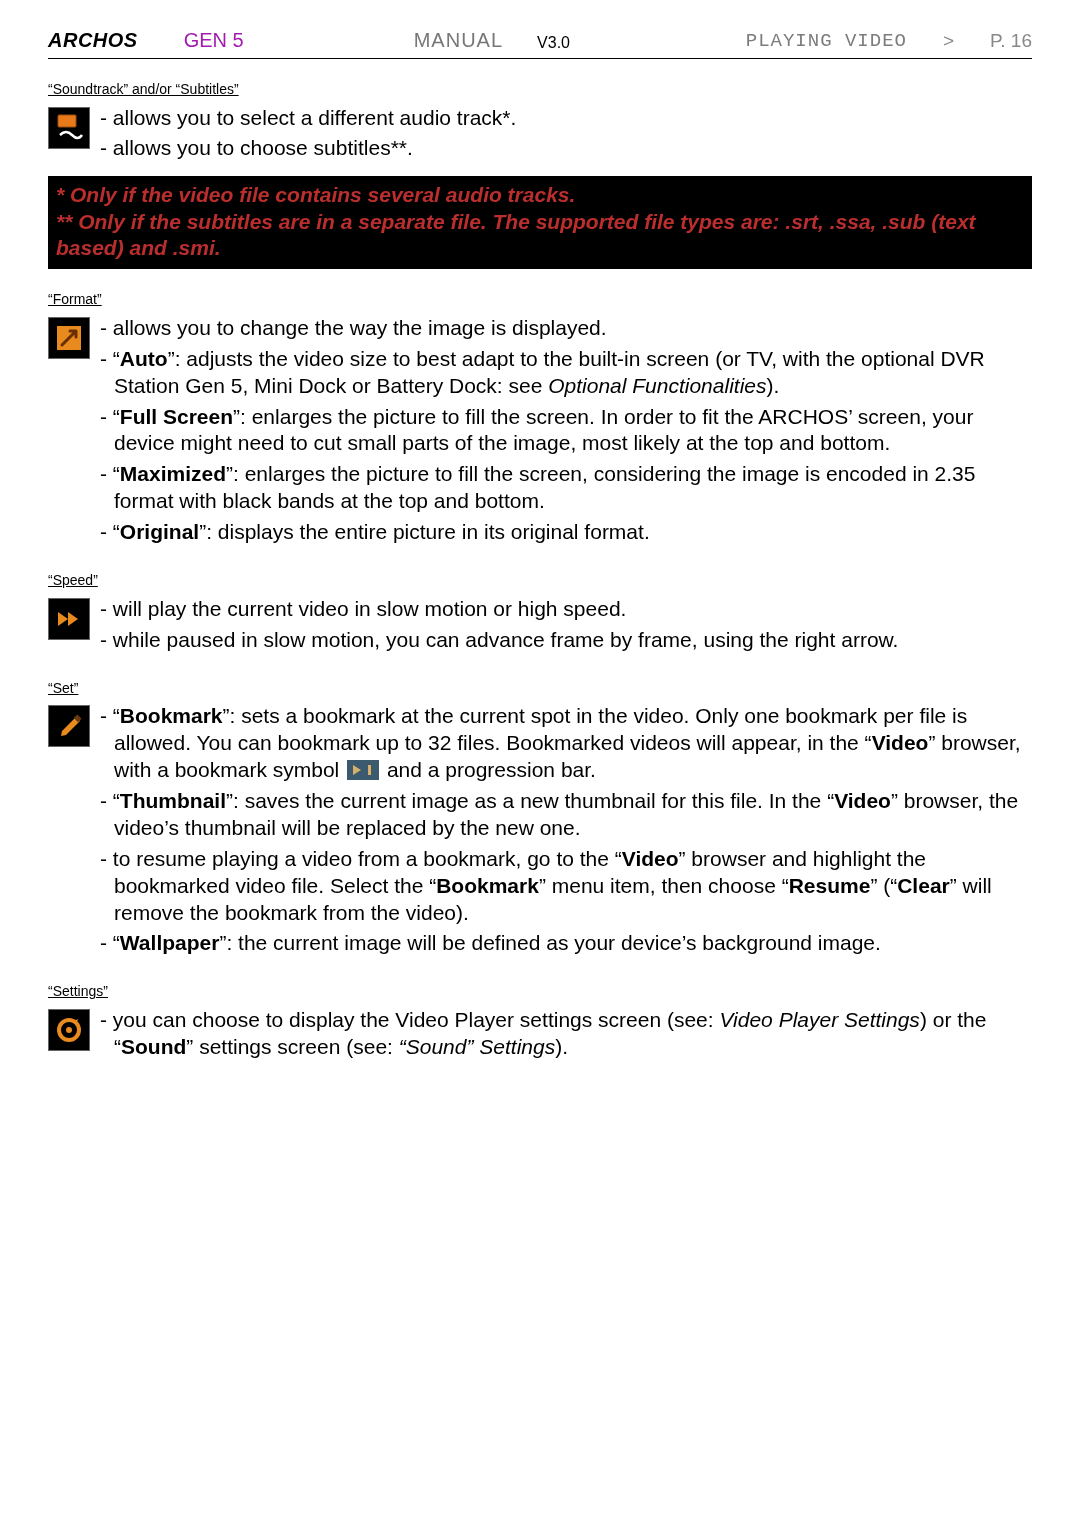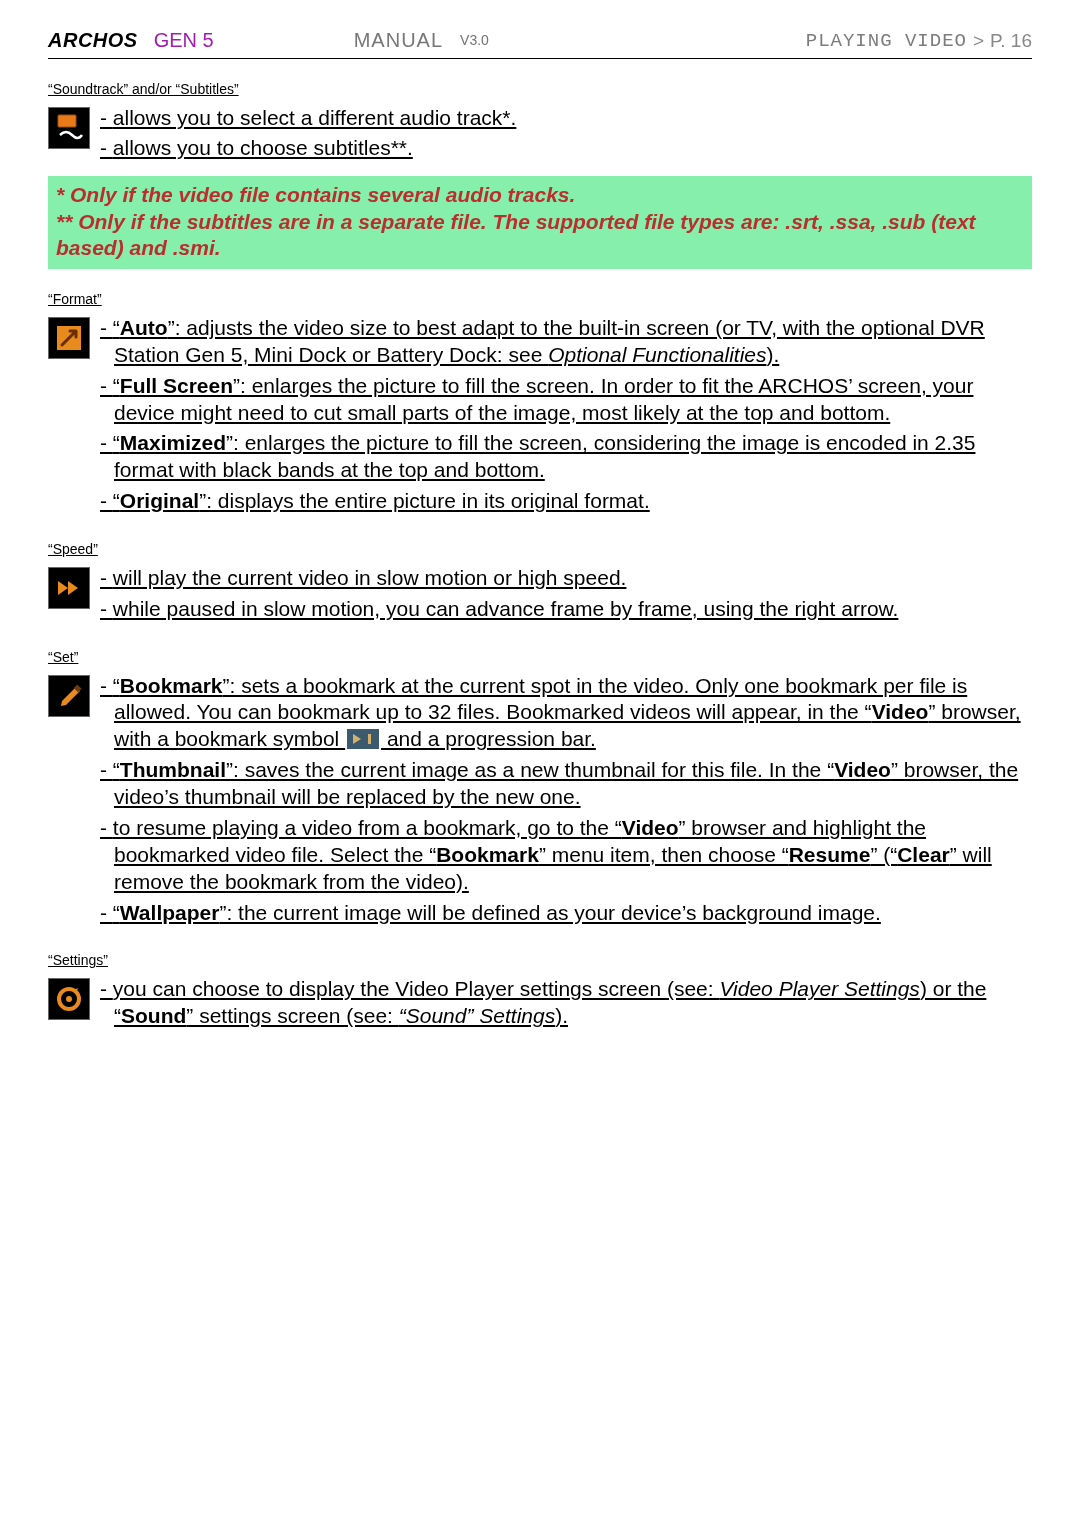--- a/index.html
+++ b/index.html
@@ -8,30 +8,31 @@
     color: #000;
     background: #fff;
     margin: 0;
     padding: 28px 48px 60px 48px;
     width: 1080px;
     box-sizing: border-box;
     line-height: 1.28;
   }
   .header {
     display: flex;
-    align-items: center;
+    align-items: flex-end;
     border-bottom: 1px solid #000;
     padding-bottom: 4px;
     margin-bottom: 20px;
     font-size: 20px;
+    gap: 30px;
   }
   .header .brand-logo { font-weight: 900; font-style: italic; letter-spacing: 0.5px; color:#000; }
   .header .gen { color:#a21caf; margin-left:16px; }
   .header .manual { color:#777; margin-left:140px; font-size:20px; letter-spacing:1px;}
-  .header .ver { color:#737373; margin-left:17px; font-size:14px;}
+  .header .ver { color:#000000; margin-left:4px; font-size:16px;}
   .header .spacer { flex:1; }
   .header .crumb-sec { color:#7c7c7c; letter-spacing:1px; font-size:19px;font-family:Liberation Mono, monospace;}
   .header .crumb-gt { color:#888; margin:0 6px; font-size:19px;}
   .header .crumb-page { color:#888; font-size:19px;}
 
   .section-title {
     text-decoration: underline;
     margin-top: 22px;
     margin-bottom: 6px;
     font-size:14px;
@@ -41,25 +42,25 @@
     align-items:flex-start;
     margin-bottom:2px;
   }
   .iconcell { width:52px; flex:0 0 52px; padding-top:2px;}
   .iconbox {
     width:40px; height:40px; background:#000; border:1px solid #666;
     display:flex; align-items:center; justify-content:center;
   }
   .bodycell { flex:1; }
   ul.dash { list-style:none; padding:0; margin:0;}
-  ul.dash > li { padding-left:14px; text-indent:-14px; margin-bottom:4px;text-decoration:underline;}
+  ul.dash > li { padding-left:14px; text-indent:-14px; margin-bottom:4px;}
   ul.dash > li::before { content:"- "; }
 
   .note {
-    background:#86efac;
+    background:#000000;
     color:#bb2e2e;
     font-weight:700;
     font-style:italic;
     padding:6px 8px 8px 8px;
     margin:10px 0 14px 0;
     line-height:1.25;
   }
 
   .bold { font-weight:700; }
   .ital { font-style:italic; }
@@ -121,20 +122,21 @@
   <div class="iconcell">
     <div class="iconbox">
       <svg width="30" height="30" viewBox="0 0 30 30">
         <rect x="3" y="3" width="24" height="24" fill="#e88a1e"></rect>
         <path d="M8 22 L22 8 M22 8 L16 8 M22 8 L22 14" stroke="#6a2e00" stroke-width="3" fill="none" stroke-linecap="round"></path>
       </svg>
     </div>
   </div>
   <div class="bodycell">
     <ul class="dash">
+      <li>allows you to change the way the image is displayed.</li>
       <li>“<span class="bold">Auto</span><span>”: adjusts the video size to best adapt to the built-in screen (or TV, with the optional DVR Station Gen 5, Mini Dock or Battery Dock: see </span><span class="ital">Optional Functionalities</span><span>).</span></li>
       <li>“<span class="bold">Full Screen</span><span>”: enlarges the picture to fill the screen. In order to fit the ARCHOS’ screen, your device might need to cut small parts of the image, most likely at the top and bottom.</span></li>
       <li>“<span class="bold">Maximized</span><span>”: enlarges the picture to fill the screen, considering the image is encoded in 2.35 format with black bands at the top and bottom.</span></li>
       <li>“<span class="bold">Original</span><span>”: displays the entire picture in its original format.</span></li>
     </ul>
   </div>
 </div>
 
 <div class="section-title">“Speed”</div>
 <div class="row">

